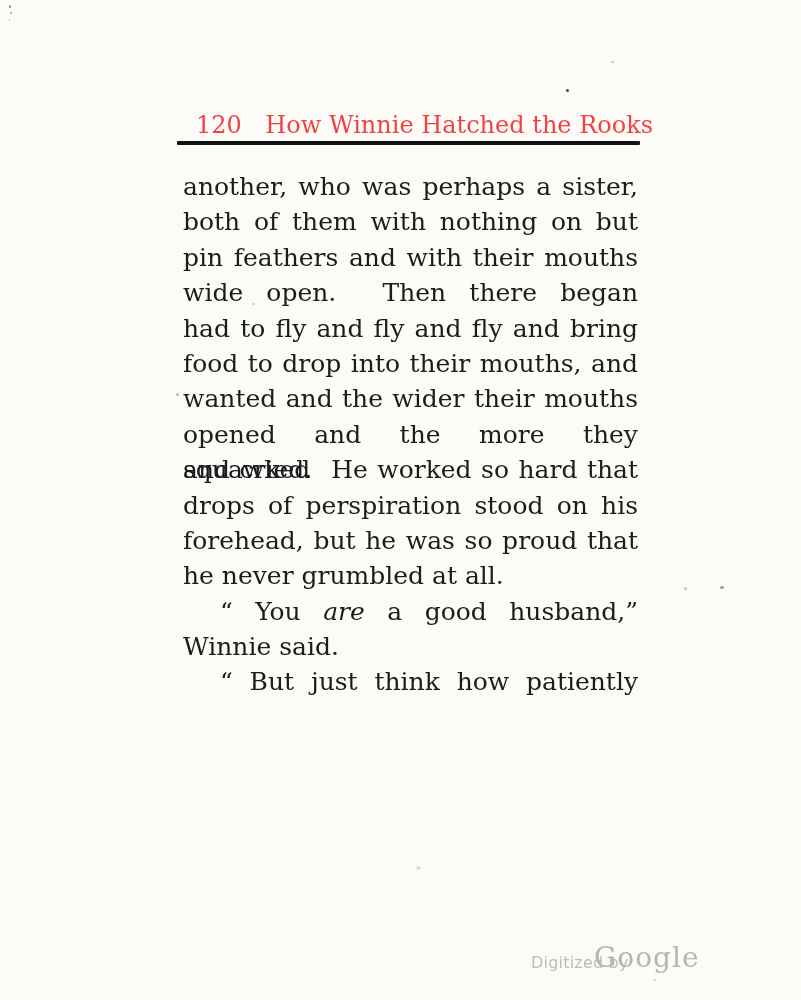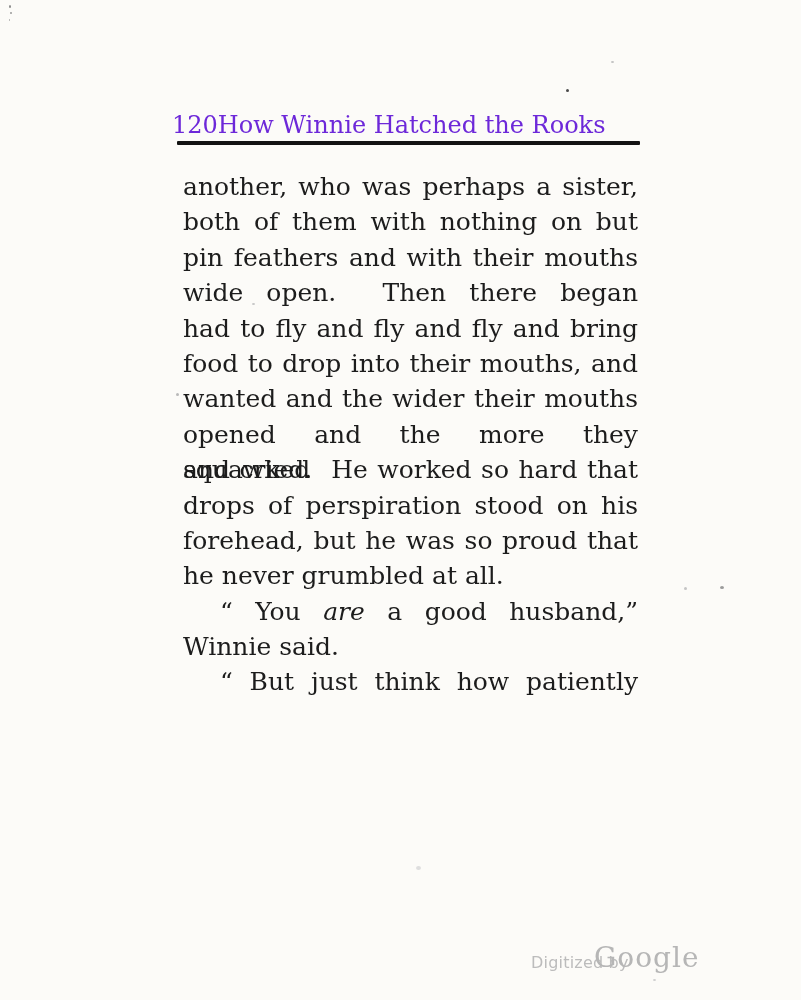--- a/index.html
+++ b/index.html
@@ -8,24 +8,24 @@
     background:#fcfbf8;
     font-family:"DejaVu Serif", serif;
     color:#1c1c1c;
     position:relative;
     overflow:hidden;
   }
   .page { position:absolute; inset:0; }
 
   
   .header {
-    position:absolute; left:172px; top:110px; width:457px;
-    display:flex; 
+    position:absolute; left:196px; top:110px; width:457px;
+    display:flex; justify-content:space-between;
     font-size:24px; line-height:30px; white-space:nowrap;
-    color:#6d28d9;
+    color:#ef4444;
   }
   .header-rule {
     position:absolute; left:177px; top:141px;
     width:463px; height:4px;
     background:#131313; border-radius:1px;
   }
 
   
   .textblock {
     position:absolute; left:183px; top:169px; width:455px;

